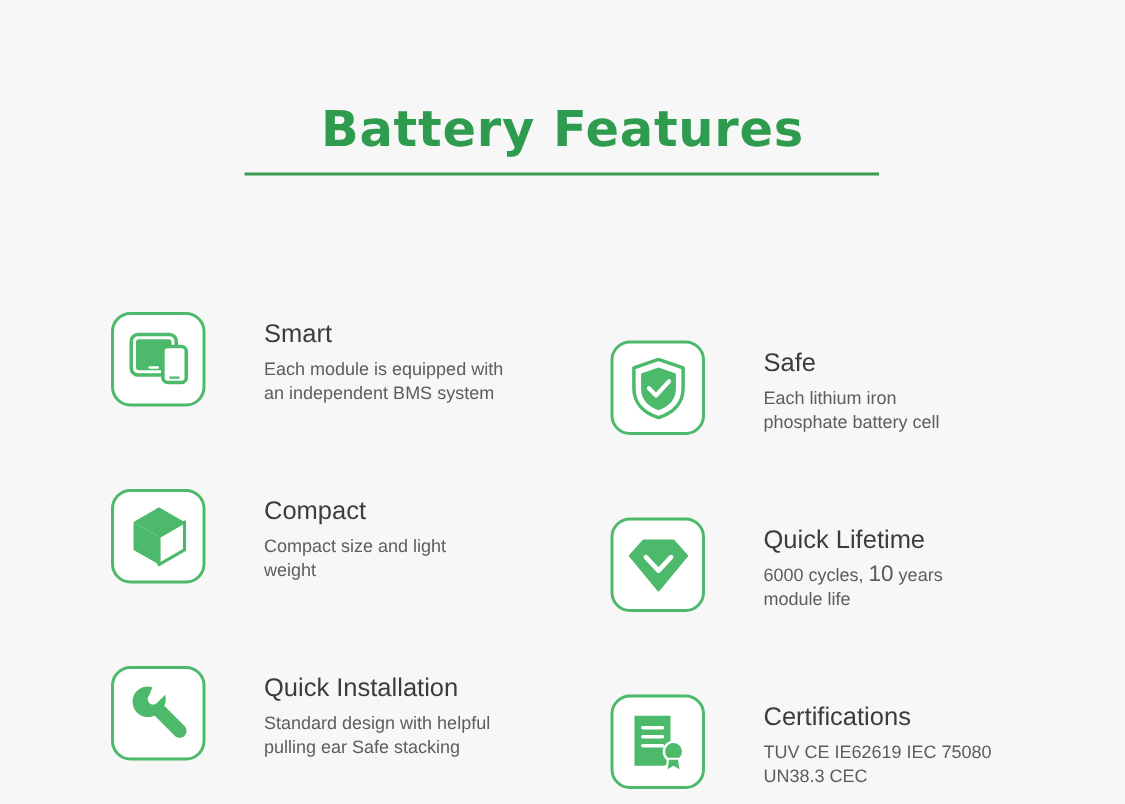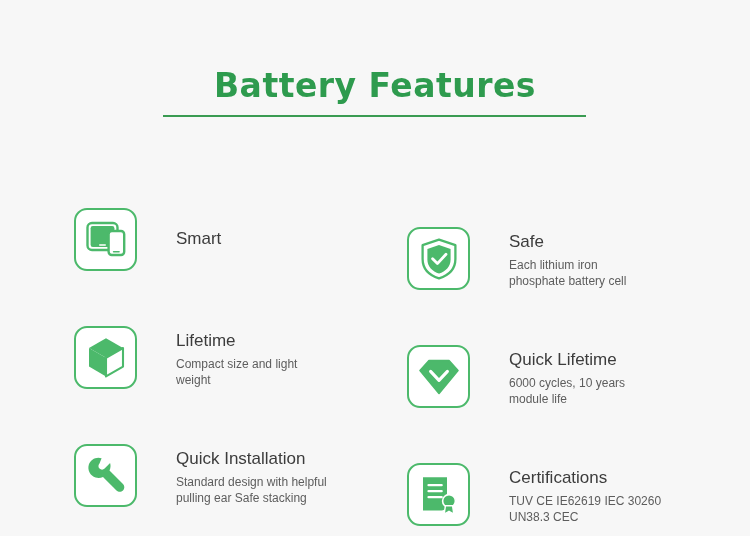--- a/index.html
+++ b/index.html
@@ -102,21 +102,21 @@
     white-space: nowrap;
   }
   .feature-desc {
     font-size: 12px;
     color: #5d5d5d;
     line-height: 16px;
     margin: 0;
     max-width: 210px;
   }
   .feature-desc .small-num {
-    font-size: 12px;
+    font-size: 15px;
   }
 
   .icon-svg {
     display: block;
   }
 </style>
 </head>
 <body>
 
 <div class="page">
@@ -135,20 +135,24 @@
           <svg class="icon-svg" width="40" height="38" viewBox="0 0 40 38">
             <rect x="1.5" y="3" width="30" height="27" rx="4.5" ry="4.5" fill="#ffffff" stroke="#4cb96b" stroke-width="2.4"></rect>
             <rect x="4.6" y="6.1" width="23.8" height="20.8" rx="2.2" ry="2.2" fill="#4cb96b"></rect>
             <rect x="13" y="24.2" width="7" height="1.6" rx="0.8" fill="#ffffff"></rect>
             <rect x="22.6" y="11" width="15.6" height="24" rx="3.2" ry="3.2" fill="#ffffff" stroke="#4cb96b" stroke-width="2.4"></rect>
             <rect x="26.8" y="31" width="7" height="1.5" rx="0.75" fill="#4cb96b"></rect>
           </svg>
         </div>
         <div class="feature-text">
           <p class="feature-title">Smart</p>
+          <p class="feature-desc">
+            <span>Each module is equipped with</span><br>
+            <span>an independent BMS system</span>
+          </p>
         </div>
       </div>
 
       <div class="feature col-right">
         <div class="icon-box">
           <svg class="icon-svg" width="38" height="42" viewBox="0 0 38 42">
             <path d="M19 1.6 L35.4 7.2 L35.4 21 C35.4 31 28.4 37.4 19 40.4 C9.6 37.4 2.6 31 2.6 21 L2.6 7.2 Z" fill="#ffffff" stroke="#4cb96b" stroke-width="2.3" stroke-linejoin="round"></path>
             <path d="M19 7 L30.6 11 L30.6 21.4 C30.6 28.6 25.6 33.3 19 35.5 C12.4 33.3 7.4 28.6 7.4 21.4 L7.4 11 Z" fill="#4cb96b"></path>
             <path d="M12.6 20.8 L17.4 25.6 L26 16.2" fill="none" stroke="#ffffff" stroke-width="2.8" stroke-linecap="round" stroke-linejoin="round"></path>
           </svg>
@@ -168,21 +172,21 @@
 
       <div class="feature col-left">
         <div class="icon-box">
           <svg class="icon-svg" width="40" height="42" viewBox="0 0 40 42">
             <path d="M20 2.2 L37 12 L20 21.8 L3 12 Z" fill="#4cb96b"></path>
             <path d="M3 12 L20 21.8 L20 40.4 L3 30.6 Z" fill="#4cb96b"></path>
             <path d="M20 21.8 L37 12 L37 30.6 L20 40.4 Z" fill="#ffffff" stroke="#4cb96b" stroke-width="2.1" stroke-linejoin="round"></path>
           </svg>
         </div>
         <div class="feature-text">
-          <p class="feature-title">Lifetime</p>
+          <p class="feature-title">Compact</p>
           <p class="feature-desc">
             <span>Compact size and light</span><br>
             <span>weight</span>
           </p>
         </div>
       </div>
 
       <div class="feature col-right">
         <div class="icon-box">
           <svg class="icon-svg" width="42" height="38" viewBox="0 0 42 38">
@@ -227,21 +231,21 @@
             <rect x="8.4" y="10" width="15.4" height="2.3" rx="1.1" fill="#ffffff"></rect>
             <rect x="8.4" y="16" width="15.4" height="2.3" rx="1.1" fill="#ffffff"></rect>
             <rect x="8.4" y="22" width="15.4" height="2.3" rx="1.1" fill="#ffffff"></rect>
             <circle cx="30" cy="27" r="6.4" fill="#4cb96b" stroke="#ffffff" stroke-width="1.6"></circle>
             <path d="M26.4 31.8 L25.2 40.2 L30 37.3 L34.8 40.2 L33.6 31.8 Z" fill="#4cb96b" stroke="#ffffff" stroke-width="1.4" stroke-linejoin="round"></path>
           </svg>
         </div>
         <div class="feature-text">
           <p class="feature-title">Certifications</p>
           <p class="feature-desc">
-            <span>TUV CE IE62619 IEC 30260</span><br>
+            <span>TUV CE IE62619 IEC 75080</span><br>
             <span>UN38.3 CEC</span>
           </p>
         </div>
       </div>
 
     </div>
 
   </div>
 
 </div>

